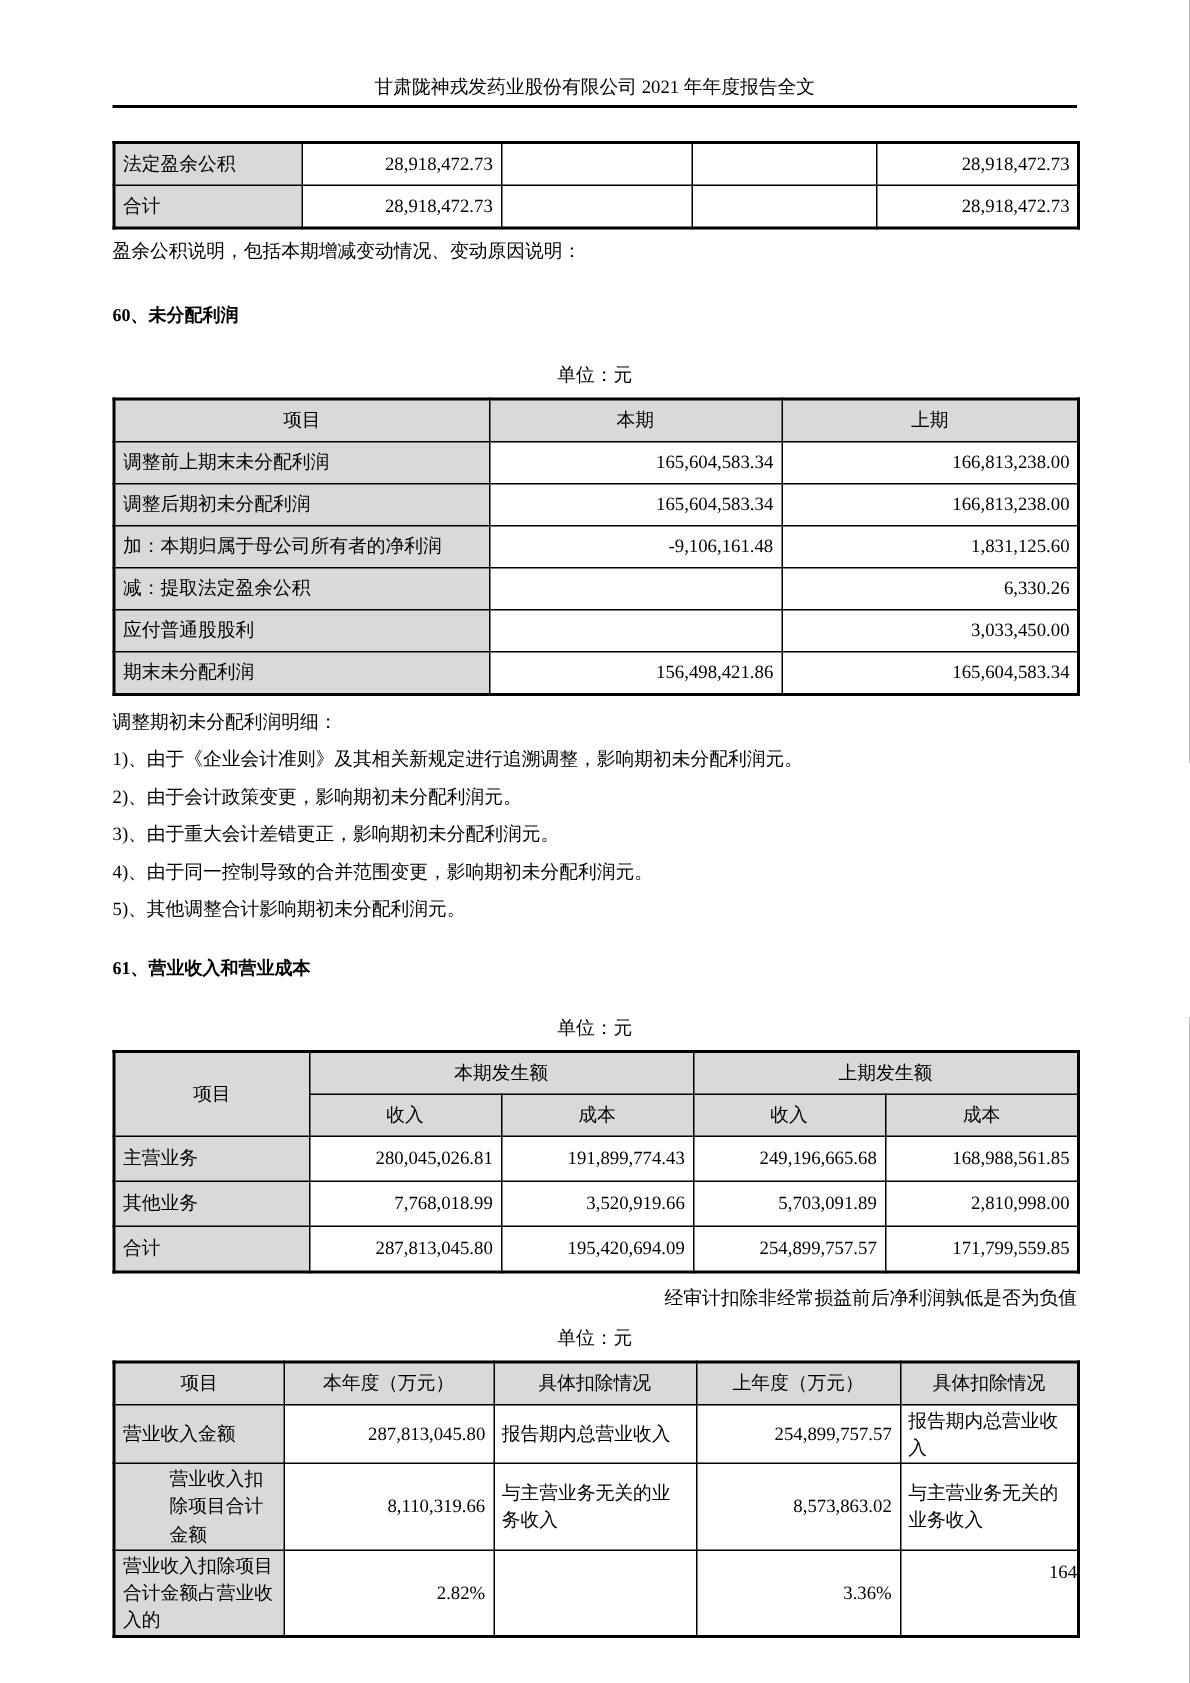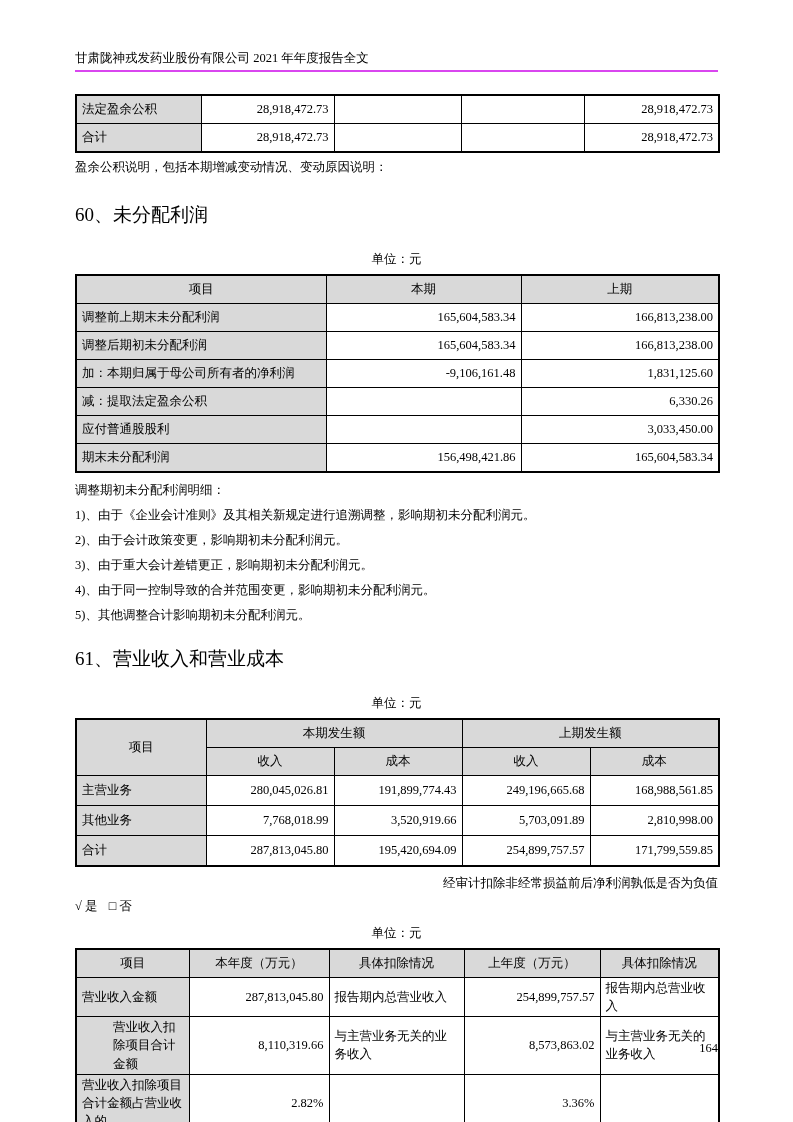--- a/index.html
+++ b/index.html
@@ -9,25 +9,25 @@
     margin:0 auto;
     background:#fff;
     font-family:"Liberation Serif","DejaVu Serif",serif;
     color:#000;
     overflow:hidden;
   }
   .content { position:absolute; left:75px; top:0; width:643px; }
 
   .doc-header {
     margin-top:50px;
-    text-align:left;
+    text-align:center;
     font-size:12.5px;
     line-height:16px;
     padding-bottom:4px;
-    border-bottom:2px solid #d946ef;
+    border-bottom:2px solid #000000;
   }
 
   .t {
     border-collapse:collapse;
     border:2px solid #000;
     width:643px;
     table-layout:fixed;
     font-size:12.5px;
   }
   .t td {
@@ -41,21 +41,21 @@
   .gray { background:#d9d9d9; }
   .num  { text-align:right; padding-right:4px; }
   .ctr  { text-align:center; }
   .indent { padding-left:32px; }
 
   .mt-table1 { margin-top:22px; }
   .body-text { font-size:12.5px; line-height:14px; margin:0; }
   .note1 { margin-top:7px; }
 
   .sec-title {
-    font-size:19px; font-weight:normal;
+    font-size:12px; font-weight:bold;
     margin:28px 0 0 0;
   }
   .unit {
     text-align:center; font-size:12.5px;
     margin:23px 0 6px 0;
   }
   .detail-title { margin-top:10px; }
   .adj-note { margin:11px 0 0 0; }
 
   .tall td { height:27px; }
@@ -201,24 +201,20 @@
         <td class="gray">合计</td>
         <td class="num">287,813,045.80</td>
         <td class="num">195,420,694.09</td>
         <td class="num">254,899,757.57</td>
         <td class="num">171,799,559.85</td>
       </tr>
     </tbody>
       </table>
 
     <p class="body-text audit-q">经审计扣除非经常损益前后净利润孰低是否为负值</p>
-    <p class="body-text audit-a">
-      <span>√ 是</span>
-      <span style="margin-left:8px;">□ 否</span>
-    </p>
 
     <div class="unit" style="margin-top:12px;">单位：元</div>
 
     <table class="t">
       <colgroup>
           <col style="width:113px">
           <col style="width:140px">
           <col style="width:135px">
           <col style="width:136px">
           <col style="width:119px">

